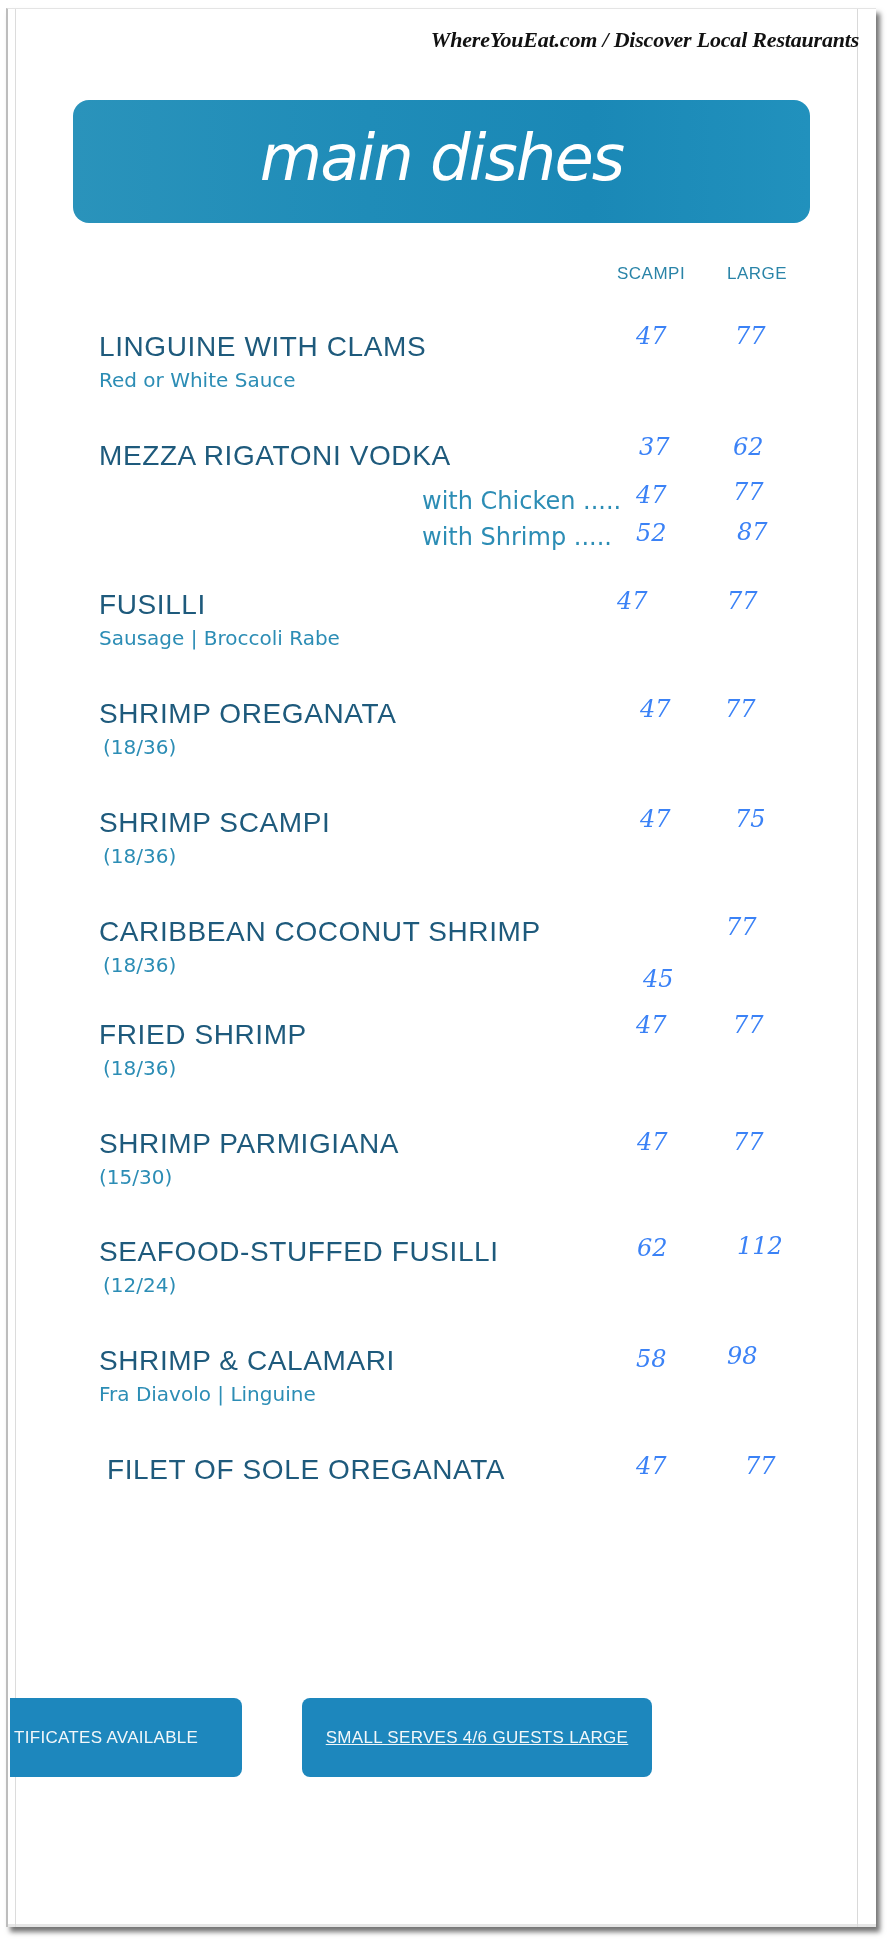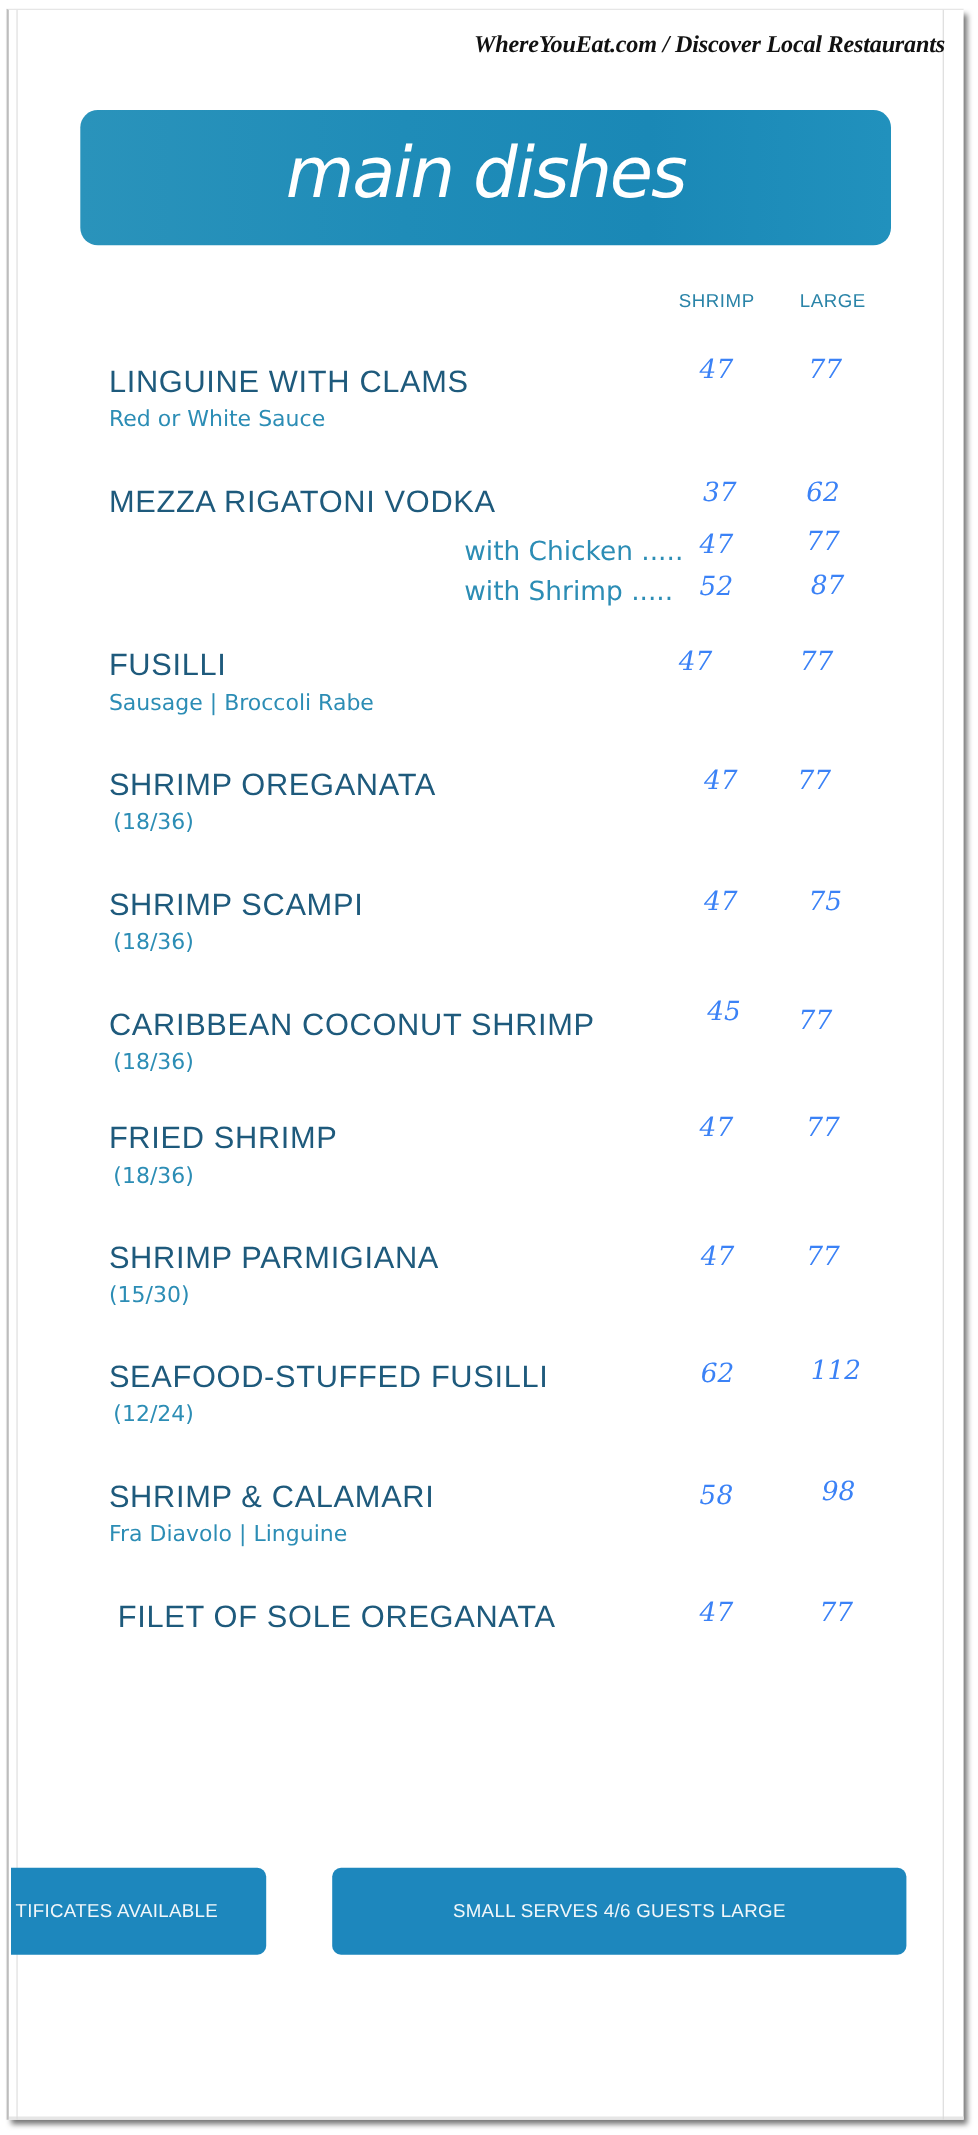--- a/index.html
+++ b/index.html
@@ -64,37 +64,37 @@
       position: absolute; top: 1698px; height: 79px; border-radius: 8px;
       background: #1d87bd; color: #f2f7fa;
       display: flex; align-items: center; justify-content: center; text-align: center;
       font-family: "Liberation Sans", sans-serif; font-size: 17px; line-height: 26px;
       letter-spacing: 0.3px;
     }
     .badge-left {
       left: 10px; width: 232px; border-top-left-radius: 0; border-bottom-left-radius: 0;
       justify-content: flex-start; padding-left: 4px; box-sizing: border-box;
     }
-    .badge-right { left: 302px; width: 522px; }
+    .badge-right { left: 302px; width: 350px; text-decoration: underline; }
   </style>
 </head>
 <body>
 
 <div class="page">
   <div class="inner-left-rule"></div>
   <div class="fold-line"></div>
 </div>
 
 <div class="watermark">WhereYouEat.com / Discover Local Restaurants</div>
 
 <div class="banner">
   <span class="banner-title">main dishes</span>
 </div>
 
-<span class="col-head" style="left:617px;">SHRIMP</span>
+<span class="col-head" style="left:617px;">SCAMPI</span>
 <span class="col-head" style="left:727px;">LARGE</span>
 
 <div>
   <span class="item-name" style="top:331px;">LINGUINE WITH CLAMS</span>
   <span class="item-sub" style="top:368px;">Red or White Sauce</span>
   <span class="price" style="left:636px; top:322px;">47</span>
   <span class="price" style="left:735px; top:322px;">77</span>
 </div>
 
 <div>
@@ -126,21 +126,21 @@
 <div>
   <span class="item-name" style="top:807px;">SHRIMP SCAMPI</span>
   <span class="item-sub" style="top:844px; left:103px;">(18/36)</span>
   <span class="price" style="left:640px; top:805px;">47</span>
   <span class="price" style="left:735px; top:805px;">75</span>
 </div>
 
 <div>
   <span class="item-name" style="top:916px;">CARIBBEAN COCONUT SHRIMP</span>
   <span class="item-sub" style="top:953px; left:103px;">(18/36)</span>
-  <span class="price" style="left:643px; top:905px;">45</span>
+  <span class="price" style="left:643px; top:965px;">45</span>
   <span class="price" style="left:726px; top:913px;">77</span>
 </div>
 
 <div>
   <span class="item-name" style="top:1019px;">FRIED SHRIMP</span>
   <span class="item-sub" style="top:1056px; left:103px;">(18/36)</span>
   <span class="price" style="left:636px; top:1011px;">47</span>
   <span class="price" style="left:733px; top:1011px;">77</span>
 </div>
 
@@ -155,21 +155,21 @@
   <span class="item-name" style="top:1236px;">SEAFOOD-STUFFED FUSILLI</span>
   <span class="item-sub" style="top:1273px; left:103px;">(12/24)</span>
   <span class="price" style="left:637px; top:1234px;">62</span>
   <span class="price" style="left:737px; top:1232px;">112</span>
 </div>
 
 <div>
   <span class="item-name" style="top:1345px;">SHRIMP &amp; CALAMARI</span>
   <span class="item-sub" style="top:1382px;">Fra Diavolo | Linguine</span>
   <span class="price" style="left:636px; top:1345px;">58</span>
-  <span class="price" style="left:727px; top:1342px;margin-left:20px;">98</span>
+  <span class="price" style="left:727px; top:1342px;">98</span>
 </div>
 
 <div>
   <span class="item-name" style="top:1454px; left:107px;">FILET OF SOLE OREGANATA</span>
   <span class="price" style="left:636px; top:1452px;">47</span>
   <span class="price" style="left:745px; top:1452px;">77</span>
 </div>
 
 <div class="badge badge-left">
   <span>TIFICATES AVAILABLE</span>

